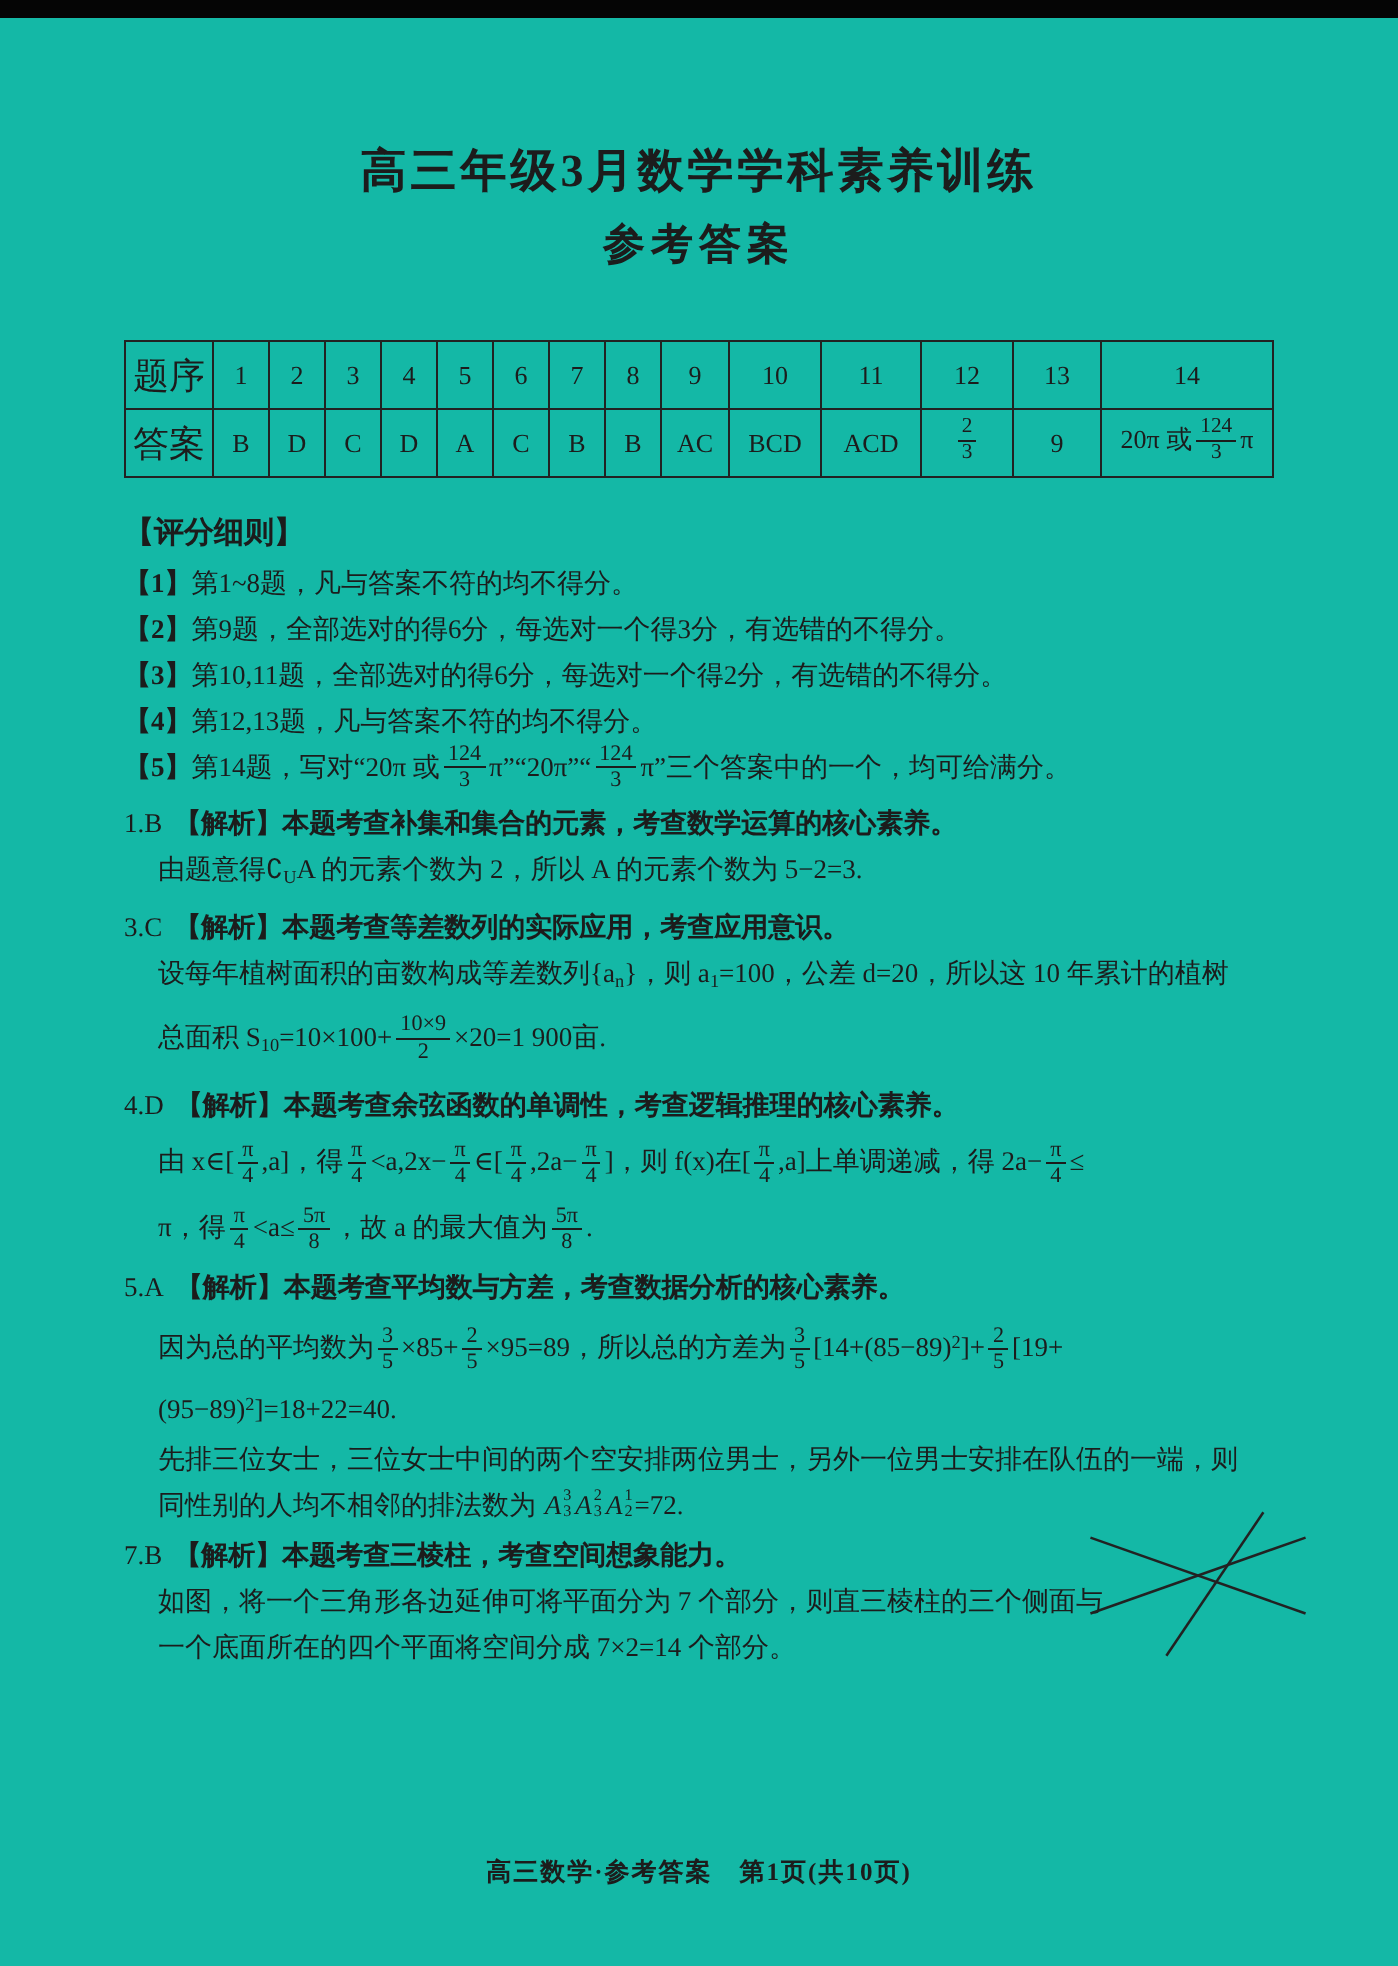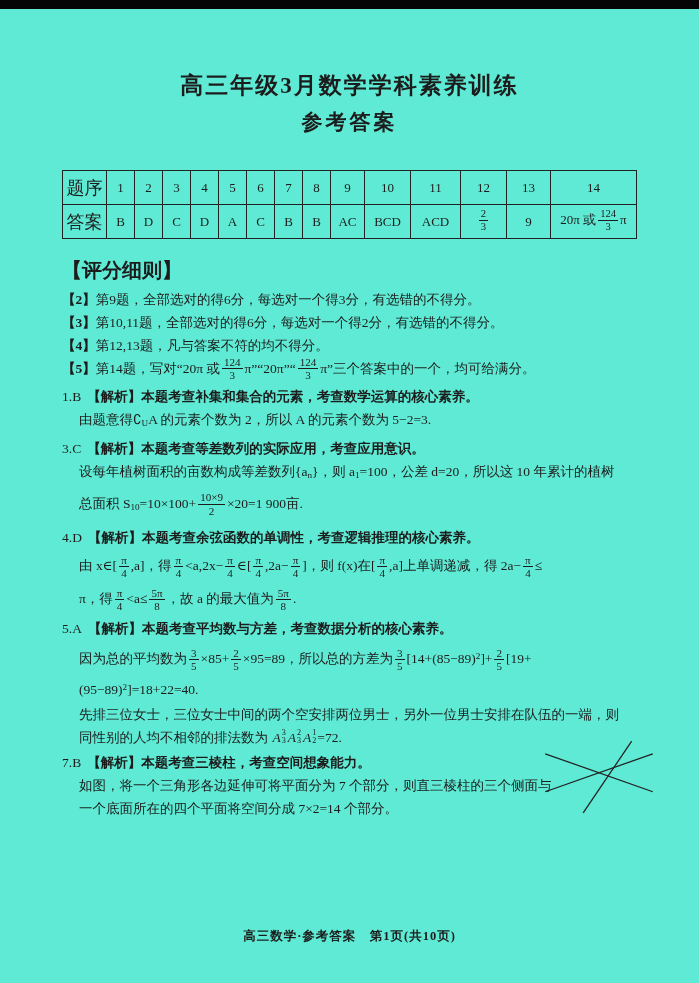--- a/index.html
+++ b/index.html
@@ -1,30 +1,30 @@
 <!DOCTYPE html>
 <html><head>
 <meta charset="utf-8">
 <style>
   html,body{margin:0;padding:0;background:#9a9a9a;}
   .page{
-    position:relative;width:699px;height:983px;background:#5eead4;
+    position:relative;width:699px;height:983px;background:#14b8a6;
     font-family:"Liberation Serif","DejaVu Serif",serif;color:#1c1c1c;
     overflow:hidden;box-sizing:border-box;
   }
   .topbar{position:absolute;top:0;left:0;width:699px;height:9px;background:#050505;}
   .title1{margin:70px 0 0 0;text-align:center;font-size:23px;font-weight:bold;letter-spacing:2px;}
   .title2{margin:7px 0 0 0;text-align:center;font-size:21px;font-weight:bold;letter-spacing:3px;}
 
   table.ans{border-collapse:collapse;margin:34px auto 0 auto;table-layout:fixed;}
   table.ans td{border:1px solid #222;text-align:center;vertical-align:middle;height:33px;font-size:13px;padding:0;}
   table.ans td.lbl{font-size:18px;}
 
   .content{margin:18px 60px 0 62px;font-size:13.5px;}
-  .rules-heading{font-weight:bold;font-size:20px;margin:0 0 4px 0;}
+  .rules-heading{font-weight:bold;font-size:15px;margin:0 0 4px 0;}
   .rule-item{line-height:23px;}
   .rule-tag{font-weight:bold;}
   .solution{margin-top:2px;position:relative;}
   .sol-headline{line-height:23px;}
   .sol-label{font-weight:normal;margin-right:6px;}
   .sol-head{font-weight:bold;}
   .sol-line{line-height:23px;padding-left:17px;}
   .sol-line.tall{line-height:33px;}
 
   sub{font-size:0.68em;vertical-align:-0.25em;}
@@ -110,20 +110,21 @@
               <span class="fnum">124</span>
               <span class="fden">3</span>
             </span>π</td>
         </tr>
       </tbody>
   </table>
 
   <div class="content">
     <div class="rules-heading">【评分细则】</div>
     <div id="rules">
+        <div class="rule-item"><span class="rule-tag">【1】</span>第1~8题，凡与答案不符的均不得分。</div>
         <div class="rule-item"><span class="rule-tag">【2】</span>第9题，全部选对的得6分，每选对一个得3分，有选错的不得分。</div>
         <div class="rule-item"><span class="rule-tag">【3】</span>第10,11题，全部选对的得6分，每选对一个得2分，有选错的不得分。</div>
         <div class="rule-item"><span class="rule-tag">【4】</span>第12,13题，凡与答案不符的均不得分。</div>
         <div class="rule-item"><span class="rule-tag">【5】</span>第14题，写对“20π 或<span class="frac">
             <span class="fnum">124</span>
             <span class="fden">3</span>
           </span>π”“20π”“<span class="frac">
             <span class="fnum">124</span>
             <span class="fden">3</span>
           </span>π”三个答案中的一个，均可给满分。</div>

